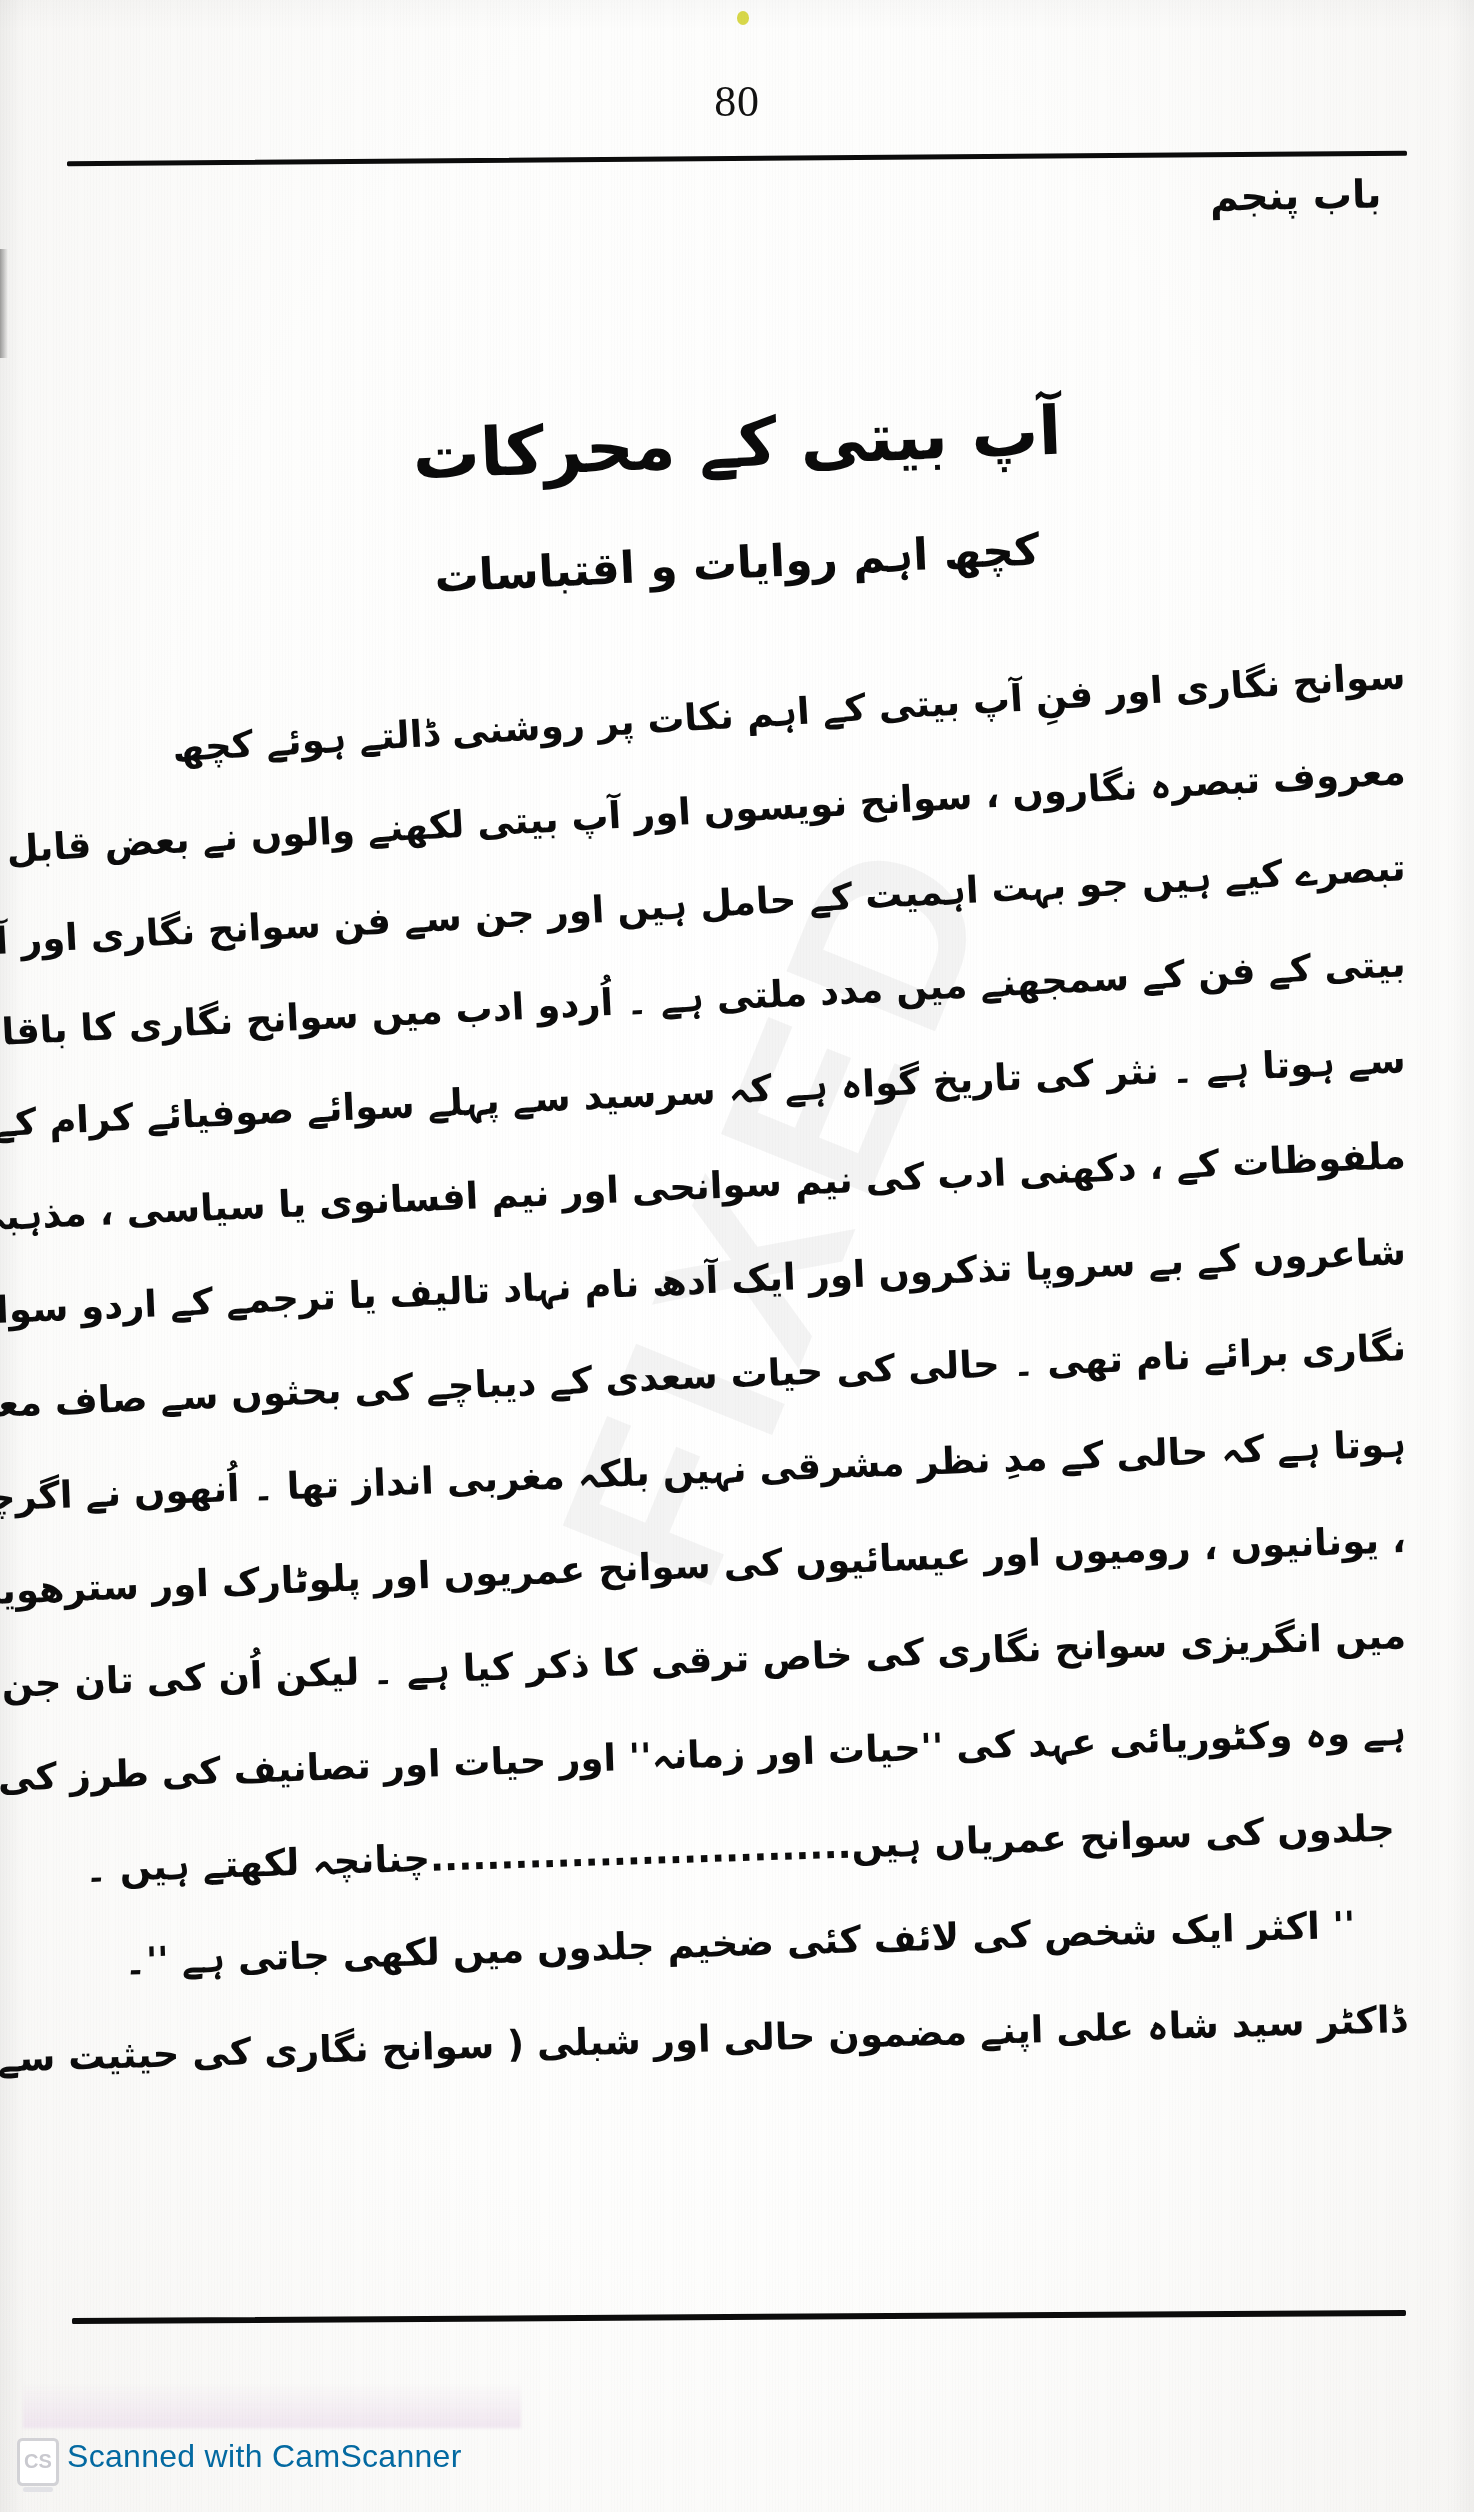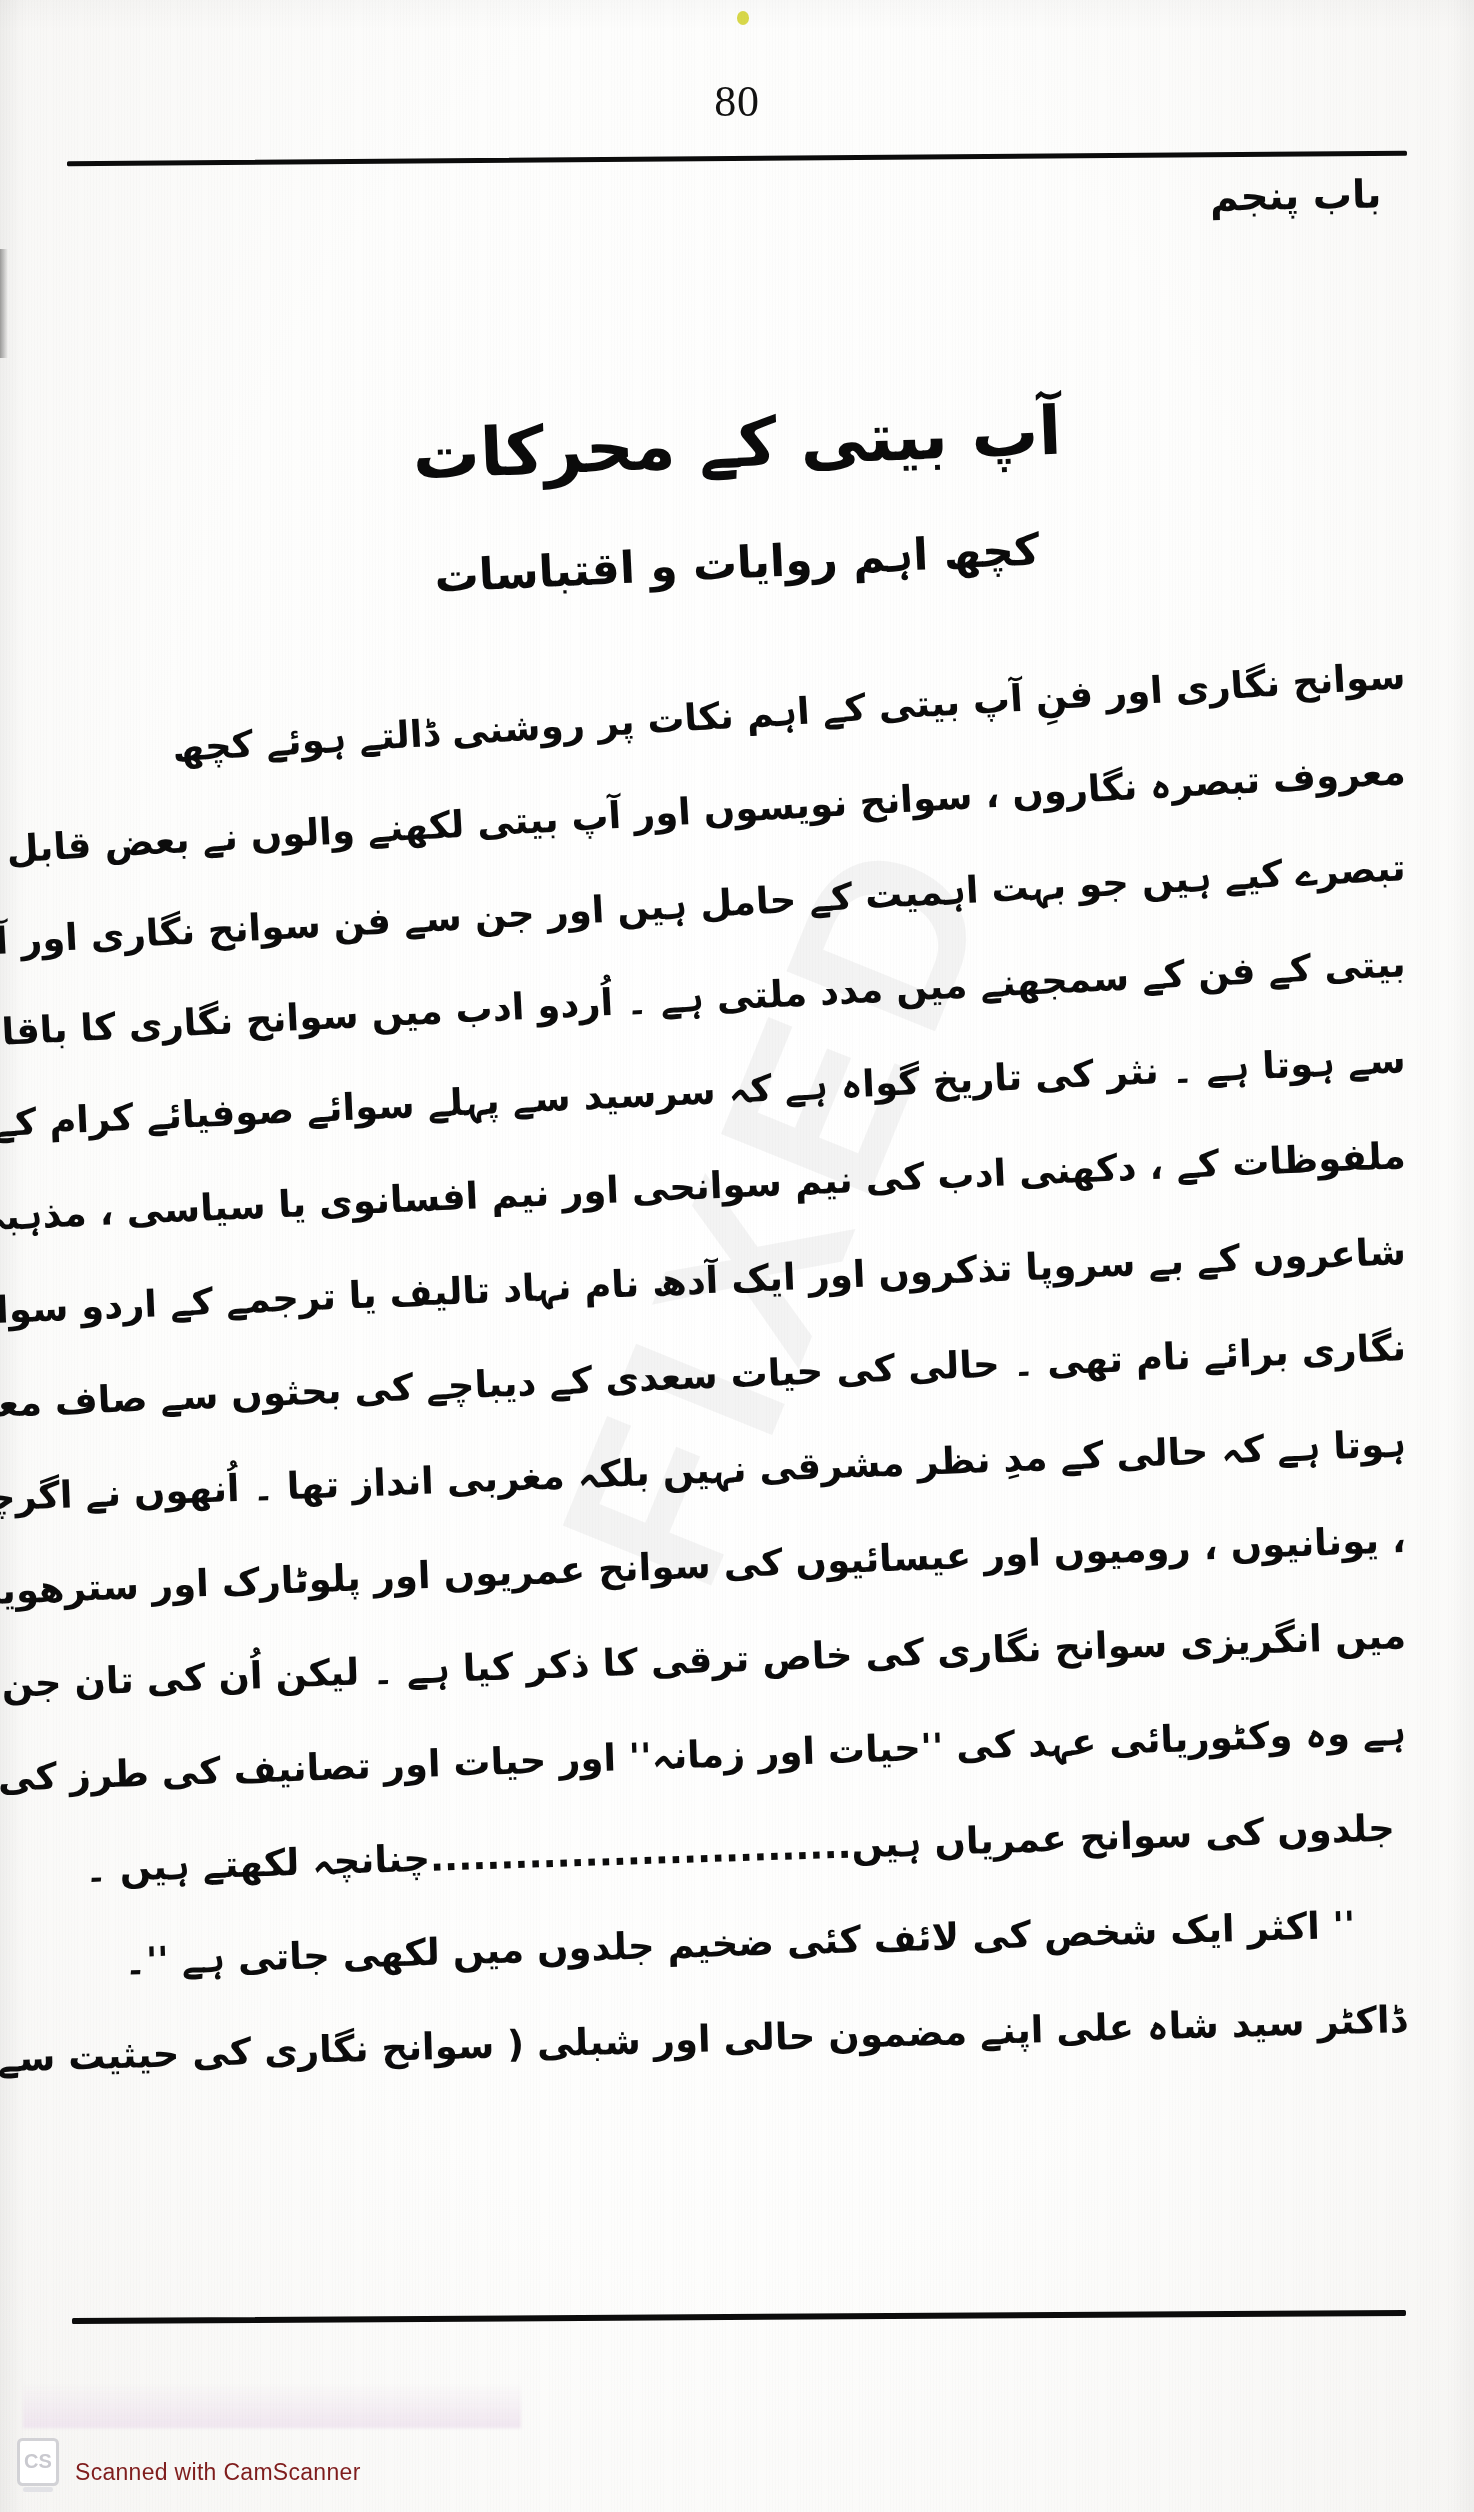--- a/index.html
+++ b/index.html
@@ -186,22 +186,22 @@
 
   
   .line.center { text-align: center; }
 
   
   .cs-footer {
     position: absolute;
     left: 17px;
     bottom: 26.4px;
     display: flex;
-    align-items: flex-end;
-    gap: 16px;
+    align-items: flex-start;
+    gap: 8px;
     z-index: 7;
   }
   .cs-logo {
     width: 36px;
     height: 42px;
     border: 3.1px solid #d2d2d6;
     border-radius: 5.4px;
     display: flex;
     align-items: center;
     justify-content: center;
@@ -217,22 +217,22 @@
     position: absolute;
     left: 3.1px;
     right: 3.1px;
     bottom: -9.3px;
     height: 5.4px;
     background: #e2e2e6;
     border-radius: 2.3px;
   }
   .cs-text {
     font-family: "Liberation Sans", sans-serif;
-    font-size: 23px;
-    color: #7f1d1d;
+    font-size: 32px;
+    color: #0369a1;
     letter-spacing: 0.3px;
   }
   .footer-smudge {
     position: absolute;
     left: 23px;
     bottom: 84px;
     width: 498px;
     height: 45px;
     z-index: 5;
     background: linear-gradient(180deg, rgba(244,236,242,0.0), rgba(238,226,238,0.85));

